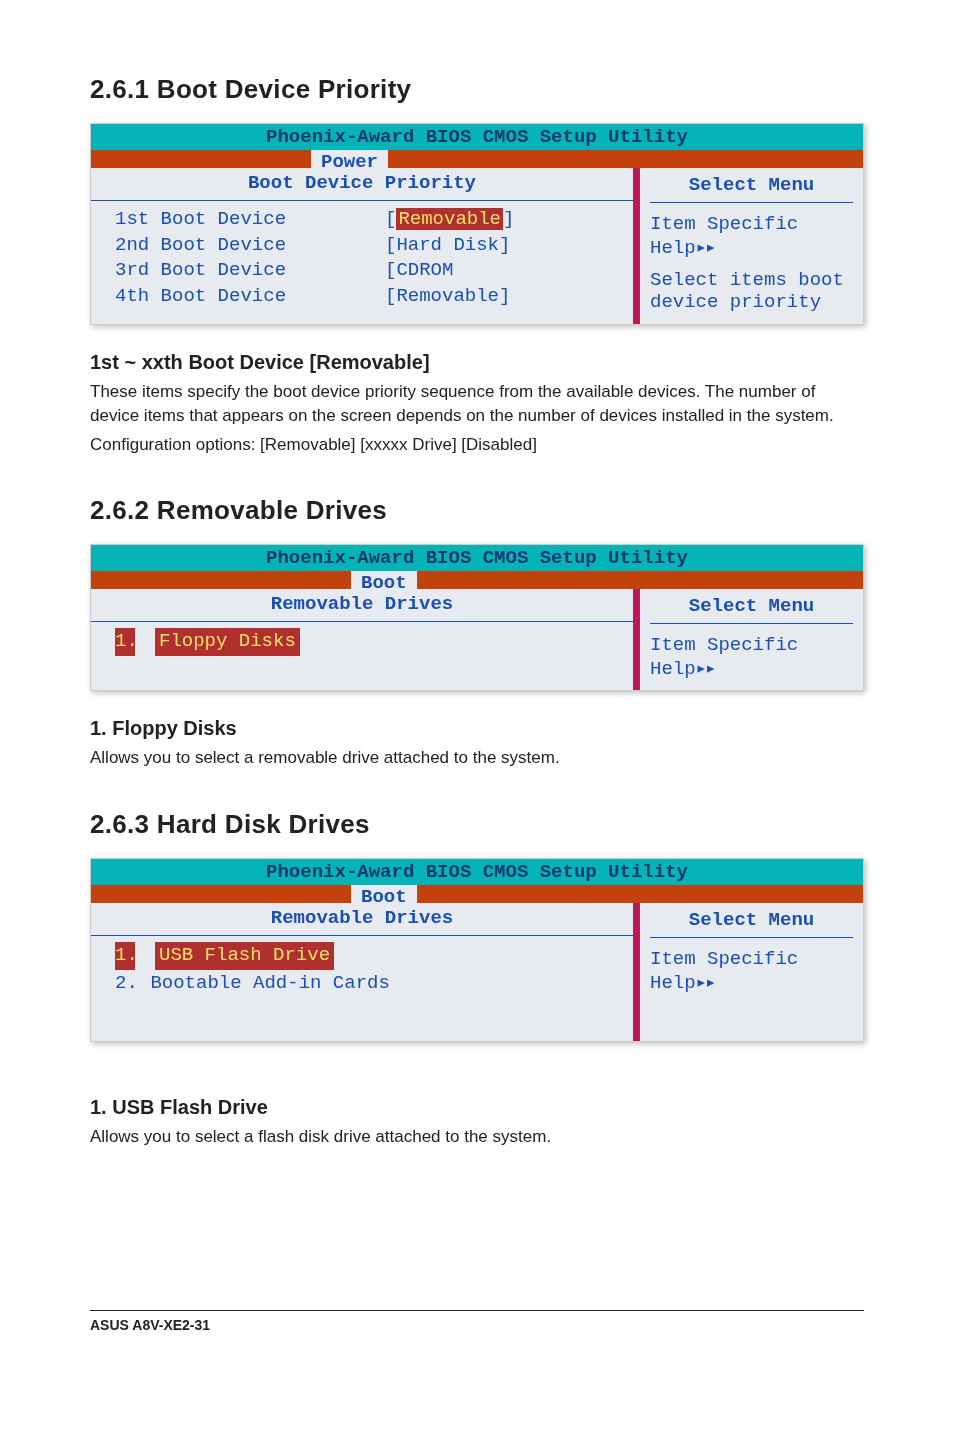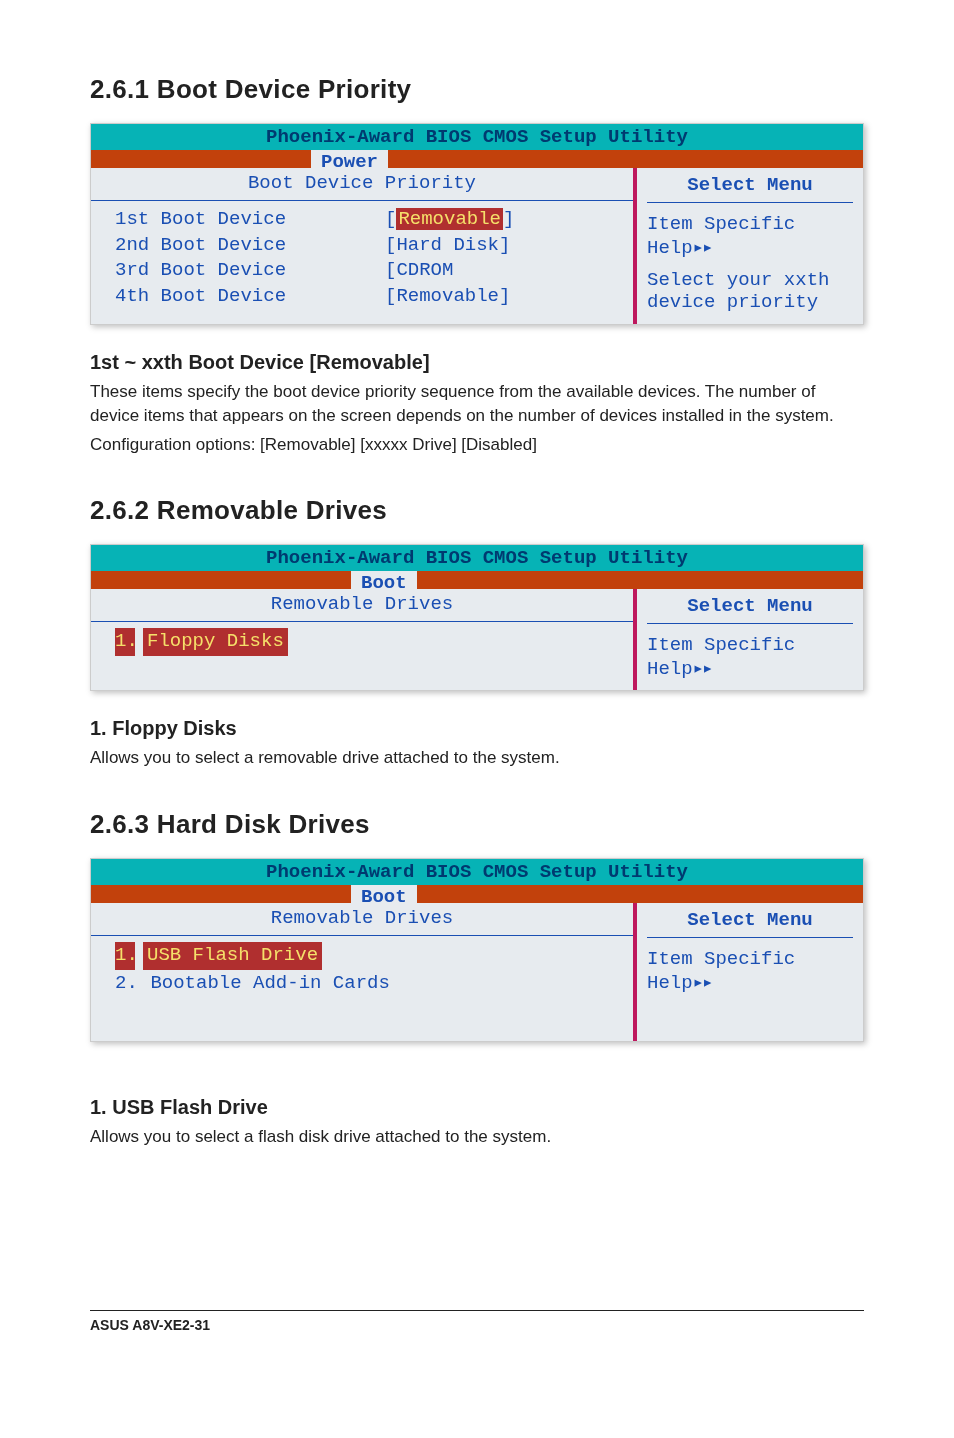--- a/index.html
+++ b/index.html
@@ -59,28 +59,28 @@
   }
   .bios-main {
     display: flex;
   }
   .bios-left {
     flex: 1;
     padding: 0;
   }
   .bios-right {
     width: 230px;
-    border-left: 4px solid #be185d;
+    border-left: 7px solid #be185d;
     padding: 6px 10px 10px 10px;
   }
   .left-header-row {
     border-bottom: 1px solid #1a4fb3;
     text-align: center;
     color: #1a4fb3;
-    font-weight: normal;
+    font-weight: bold;
     padding: 4px 0 6px 0;
   }
   .right-header {
     color: #1a4fb3;
     font-weight: bold;
     text-align: center;
     padding-bottom: 6px;
     border-bottom: 1px solid #1a4fb3;
     margin-bottom: 8px;
   }
@@ -95,21 +95,21 @@
   .bios-row .label { width: 270px; }
   .val-sel {
     background: #b02f2f;
     color: #f5e06a;
     padding: 0 2px;
   }
   .list-sel {
     background: #b02f2f;
     color: #f5e06a;
     padding: 0 4px;
-    margin-left: 8px;
+    margin-left: 20px;
     display: inline-block;
   }
   .list-num-sel {
     background: #b02f2f;
     color: #f5e06a;
     width: 20px;
     text-align: right;
     padding-right: 2px;
     display: inline-block;
   }
@@ -170,21 +170,21 @@
           <span>[Removable]</span>
         </div>
       </div>
     </div>
     <div class="bios-right">
       <div class="right-header">Select Menu</div>
       <div class="help-line">
         <span>Item Specific Help</span><span class="arrows">▸▸</span>
       </div>
       <div class="help-body">
-        <div>Select your xxth</div>
+        <div>Select items boot</div>
         <div>device priority</div>
       </div>
     </div>
   </div>
 </div>
 
 <h3 class="sub-title">1st ~ xxth Boot Device [Removable]</h3>
 <p class="body-text">These items specify the boot device priority sequence from the available devices. The number of device items that appears on the screen depends on the number of devices installed in the system.</p>
 <p class="body-text">Configuration options:  [Removable] [xxxxx Drive] [Disabled]</p>
 

